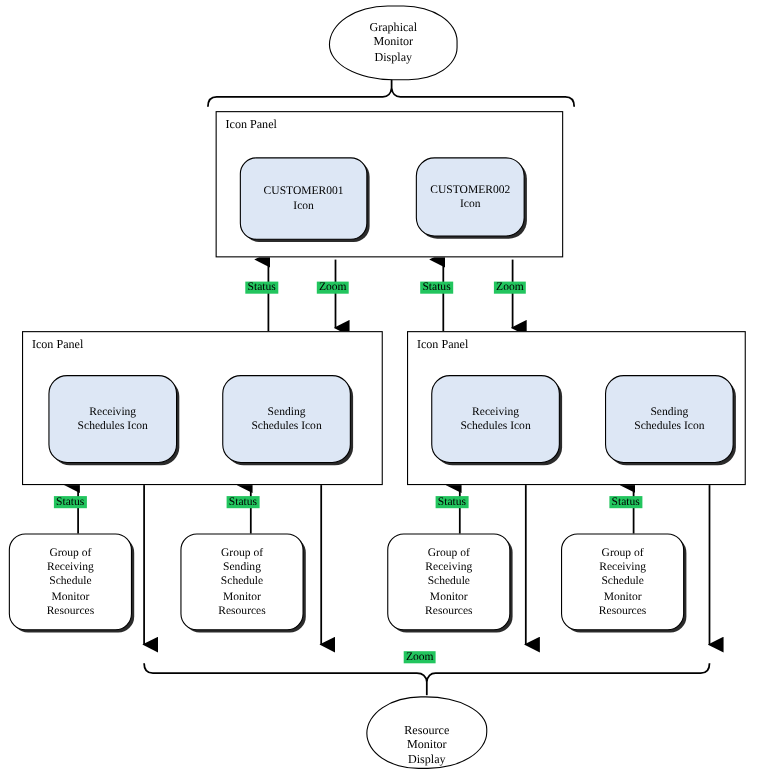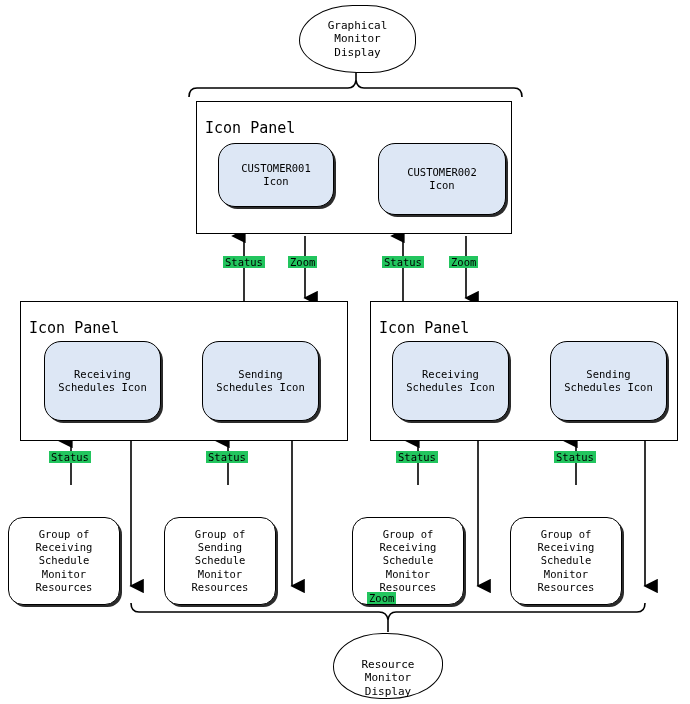--- a/index.html
+++ b/index.html
@@ -1,62 +1,61 @@
 <!DOCTYPE html>
 <html><head>
 <meta charset="utf-8">
 <style>
   html,body{margin:0;padding:0;background:#ffffff;}
   body{
     width:690px;height:704px;position:relative;overflow:hidden;
     font-family:"DejaVu Sans Mono","Liberation Mono",monospace;
     color:#000;
   }
-  #stage{position:absolute;left:0;top:0;width:690px;height:704px;}
+  #stage{position:absolute;left:0;top:0;width:690px;height:704px;font-family:Liberation Serif, serif;}
 
   
   .node{position:absolute;box-sizing:border-box;}
 
   
   .cloud{
     border:1.6px solid #000;
     background:#fff;
     display:flex;align-items:center;justify-content:center;
     text-align:center;line-height:1.22;
     font-size:11px;
   }
   .cloud.top{border-radius:48% 44% 40% 52% / 55% 50% 46% 50%;}
   .cloud.bottom{border-radius:46% 52% 50% 44% / 52% 46% 52% 50%;align-items:flex-end;}
 
   
   .panel{
     border:1.4px solid #000;background:#fff;
   }
   .panel-title{
-    position:absolute;left:8px;top:17px;font-size:15px;white-space:nowrap;
+    position:absolute;left:8px;top:5px;font-size:11px;white-space:nowrap;
   }
 
   
   .iconbox{
     background:#dde7f5;
     border:1.5px solid #000;
     border-radius:17px;
     display:flex;align-items:center;justify-content:center;
     text-align:center;line-height:1.25;font-size:10.5px;
     box-shadow:2.5px 2.5px 0 -0.5px #2b2b2b;
   }
   
   .resbox{
     background:#fff;
     border:1.5px solid #000;
     border-radius:15px;
     display:flex;align-items:center;justify-content:center;
     text-align:center;line-height:1.26;font-size:10.5px;
     box-shadow:2.5px 2.5px 0 -0.5px #2b2b2b;
-    margin-top:32px;
   }
 
   
   .edge-label{
     position:absolute;font-size:10.5px;white-space:nowrap;
     background:#22c55e;padding:0 2px;
   }
 
   
   #wires{position:absolute;left:0;top:0;width:690px;height:704px;pointer-events:none;}
@@ -105,27 +104,27 @@
     <div>
       <div>Graphical</div>
       <div>Monitor</div>
       <div>Display</div>
     </div>
   </div>
 
   <div class="node panel" style="left:196px;top:101px;width:316px;height:133px;">
     <div class="panel-title">Icon Panel</div>
   </div>
-  <div class="node iconbox" style="left:218px;top:143px;width:116px;height:64px;">
+  <div class="node iconbox" style="left:218px;top:143px;width:116px;height:75px;border-radius:15px;">
     <div>
       <div>CUSTOMER001</div>
       <div>Icon</div>
     </div>
   </div>
-  <div class="node iconbox" style="left:378px;top:143px;width:128px;height:72px;">
+  <div class="node iconbox" style="left:378px;top:143px;width:99px;height:72px;">
     <div>
       <div>CUSTOMER002</div>
       <div>Icon</div>
     </div>
   </div>
 
   <div class="edge-label" style="left:223px;top:256px;">Status</div>
   <div class="edge-label" style="left:288px;top:256px;">Zoom</div>
   <div class="edge-label" style="left:382px;top:256px;">Status</div>
   <div class="edge-label" style="left:449px;top:256px;">Zoom</div>

